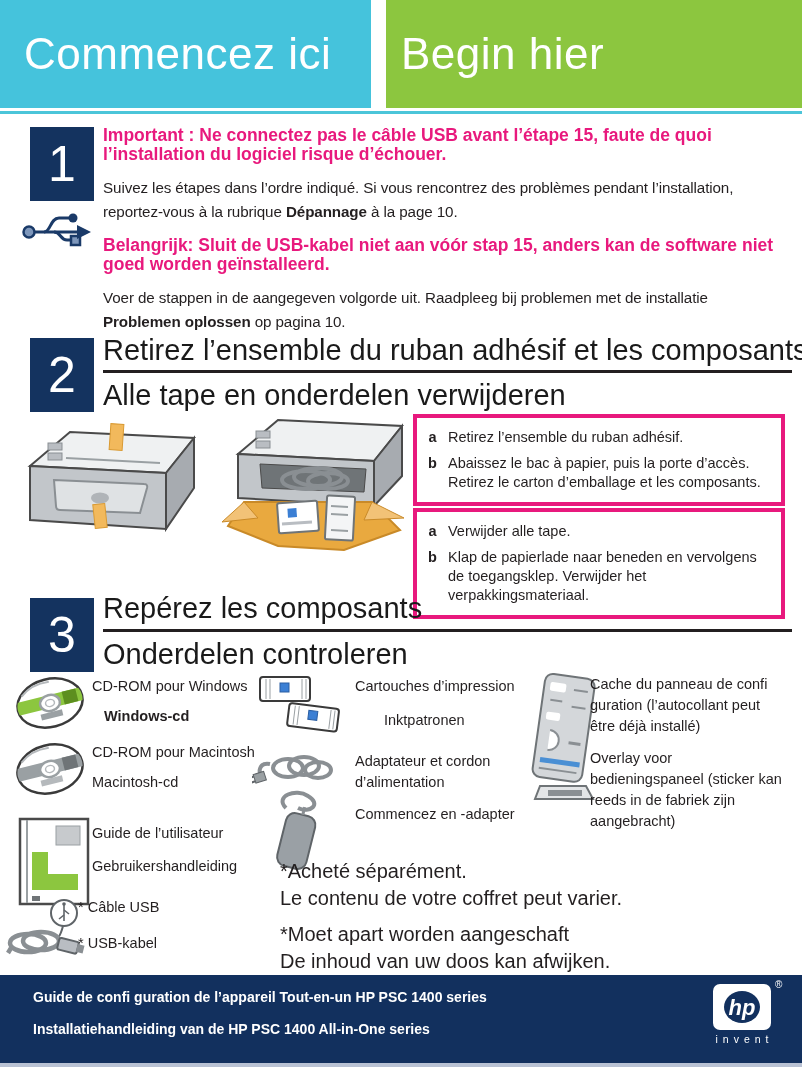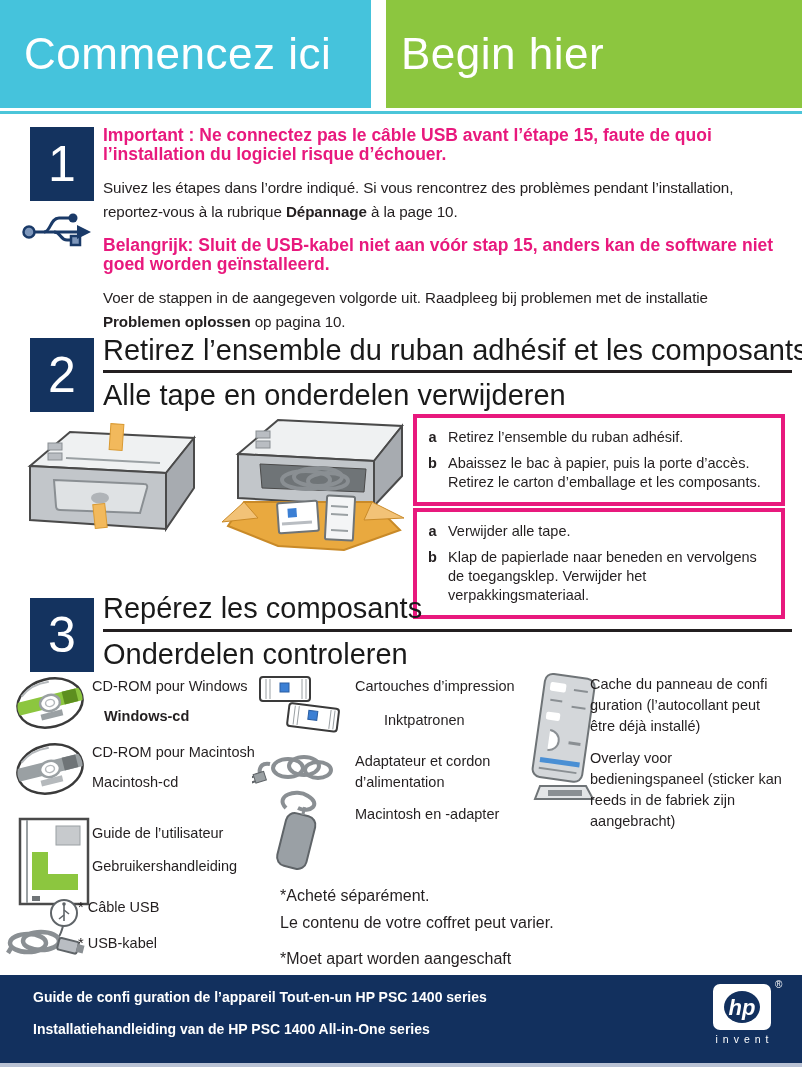--- a/index.html
+++ b/index.html
@@ -32,21 +32,21 @@
   .pink-box{position:absolute;left:413px;width:372px;border:4px solid #e8197d;box-sizing:border-box;
             padding:7px 9px;background:#fff;}
   .pb-row{display:flex;gap:9px;font-size:14.5px;line-height:19px;margin:3px 0 7px;}
   .pb-row:last-child{margin-bottom:3px;}
   .pb-letter{font-weight:bold;flex:none;width:13px;text-align:center;}
 
   
   .comp-label{position:absolute;font-size:14.5px;line-height:21px;}
   .nowrap{white-space:nowrap;}
 
-  .notes{position:absolute;left:280px;top:882px;font-size:16px;line-height:27px;}
+  .notes{position:absolute;left:280px;top:858px;font-size:20px;line-height:27px;}
   .notes .gap{margin-top:9px;}
 
   
   .footer{position:absolute;left:0;top:975px;width:802px;height:92px;background:#12305e;}
   .footer-line{position:absolute;left:33px;color:#fff;font-weight:bold;font-size:14px;white-space:nowrap;}
   .f1{top:14px;} .f2{top:46px;}
   .footer-edge{position:absolute;left:0;top:88px;width:802px;height:4px;background:#b9c2d4;}
   .hp-box{position:absolute;left:713px;top:9px;}
   .hp-reg{position:absolute;left:775px;top:4px;color:#fff;font-size:10px;}
   .hp-invent{position:absolute;left:706px;top:58px;width:72px;text-align:center;color:#fff;
@@ -258,21 +258,21 @@
     <path d="M34 66 C22 54 44 46 56 54 C70 62 58 72 46 66" fill="none" stroke="#8a8f93" stroke-width="4"></path>
     <g transform="rotate(14 44 100)">
       <rect x="29" y="72" width="30" height="54" rx="9" fill="#9aa0a5" stroke="#5f6468" stroke-width="2"></rect>
       <line x1="44" y1="72" x2="44" y2="64" stroke="#8a8f93" stroke-width="3"></line>
     </g>
   </svg>
 
   <div class="comp-label nowrap" style="left:355px;top:676px;">Cartouches d’impression</div>
   <div class="comp-label nowrap" style="left:355px;top:710px;margin-left:29px;">Inktpatronen</div>
   <div class="comp-label" style="left:355px;top:751px;width:170px;">Adaptateur et cordon d’alimentation</div>
-  <div class="comp-label nowrap" style="left:355px;top:804px;">Macintosh en -adapter</div>
+  <div class="comp-label nowrap" style="left:355px;top:804px;">Commencez en -adapter</div>
 
   <svg class="abs" style="left:524px;top:672px;" width="82" height="134" viewBox="0 0 82 134">
     <g transform="rotate(8 40 60)">
       <rect x="14" y="4" width="50" height="104" rx="8" fill="#d4d7da" stroke="#6f7477" stroke-width="2"></rect>
       <rect x="20" y="12" width="16" height="9" rx="2" fill="#ffffff"></rect>
       <line x1="44" y1="17" x2="58" y2="17" stroke="#8a8f93" stroke-width="2"></line>
       <line x1="22" y1="30" x2="34" y2="30" stroke="#8a8f93" stroke-width="2"></line>
       <line x1="44" y1="34" x2="58" y2="34" stroke="#8a8f93" stroke-width="2"></line>
       <rect x="20" y="42" width="14" height="8" rx="2" fill="#ffffff"></rect>
       <path d="M26 60 a10 10 0 1 1 0 20" fill="#ffffff" stroke="#8a8f93" stroke-width="2"></path>

